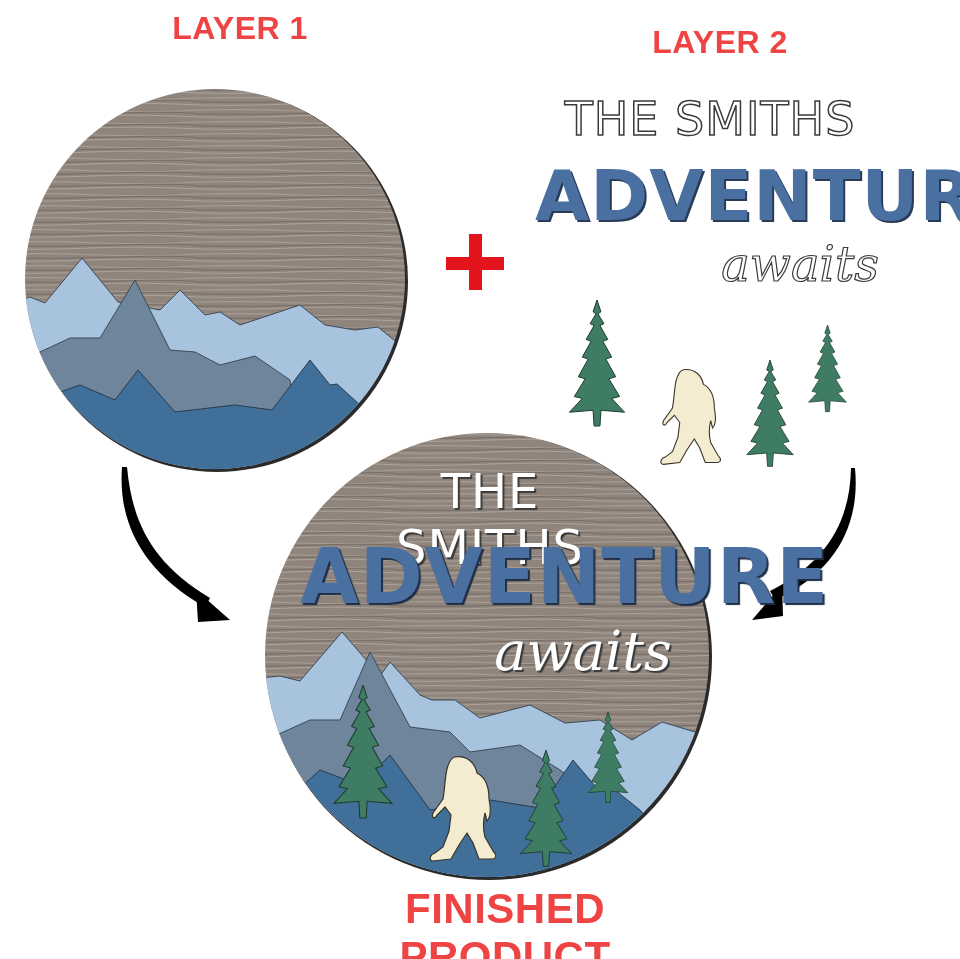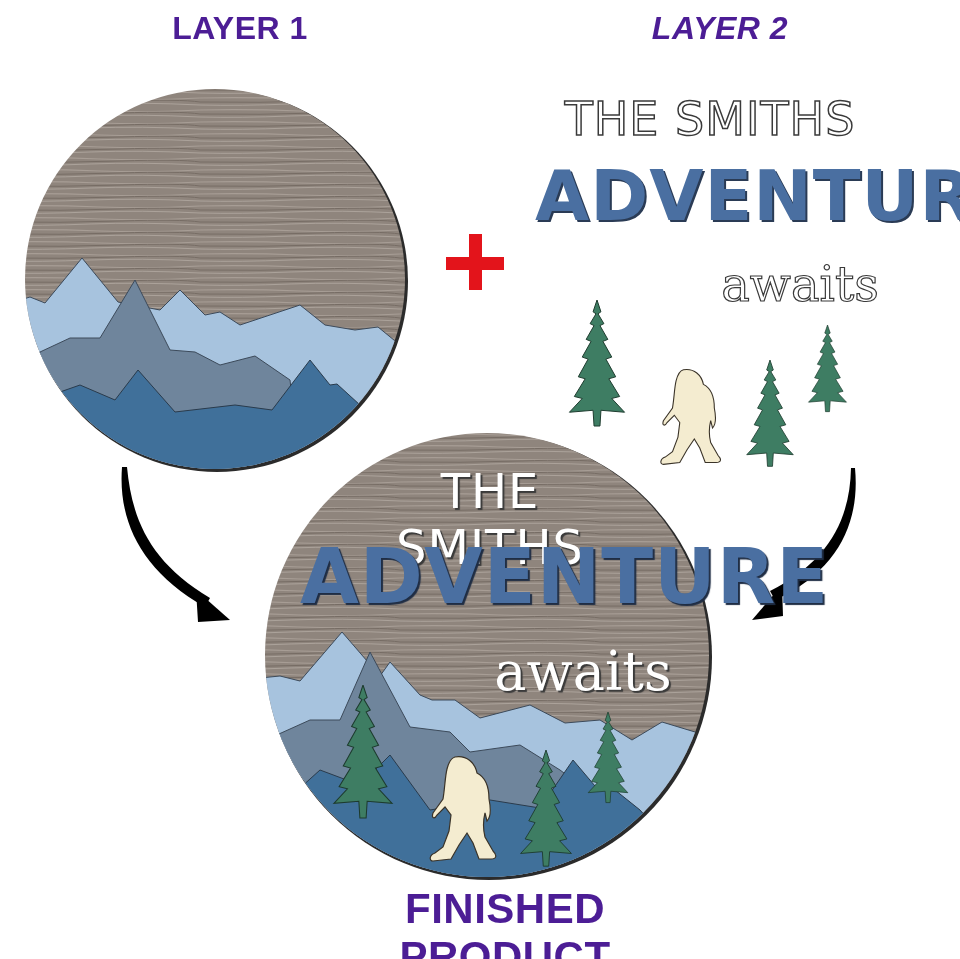--- a/index.html
+++ b/index.html
@@ -1,25 +1,25 @@
 <!DOCTYPE html>
 <html><head>
 <meta charset="utf-8">
 <style>
   html,body{margin:0;padding:0;background:#ffffff;}
   body{width:960px;height:959px;position:relative;overflow:hidden;font-family:"Liberation Sans",sans-serif;}
-  .label{position:absolute;font-family:"Liberation Sans",sans-serif;font-weight:bold;color:#4c1d95;letter-spacing:0.5px;}
+  .label{position:absolute;font-family:"Liberation Sans",sans-serif;font-weight:bold;color:#ef4444;letter-spacing:0.5px;}
   #lbl1{left:150px;top:10px;width:180px;text-align:center;font-size:32px;}
-  #lbl2{left:630px;top:10px;width:180px;text-align:center;font-size:32px;font-style:italic;}
+  #lbl2{left:630px;top:24px;width:180px;text-align:center;font-size:32px;}
   #lbl3{left:320px;top:885px;width:370px;text-align:center;font-size:42px;}
   .stage{position:absolute;left:0;top:0;}
   .sign-text{position:absolute;text-align:center;}
   .smiths{font-family:"DejaVu Sans",sans-serif;letter-spacing:1px;font-weight:normal;}
   .adv{font-family:"DejaVu Sans",sans-serif;font-weight:bold;letter-spacing:1px;}
-  .awaits{font-family:"DejaVu Serif",serif;margin-top:20px;}
+  .awaits{font-family:"DejaVu Serif",serif;font-style:italic;}
 </style>
 </head>
 <body>
 
 <div class="label" id="lbl1">LAYER 1</div>
 <div class="label" id="lbl2">LAYER 2</div>
 <div class="label" id="lbl3">FINISHED PRODUCT</div>
 
 <svg class="stage" width="960" height="959" viewBox="0 0 960 959" xmlns="http://www.w3.org/2000/svg">
   <defs>

